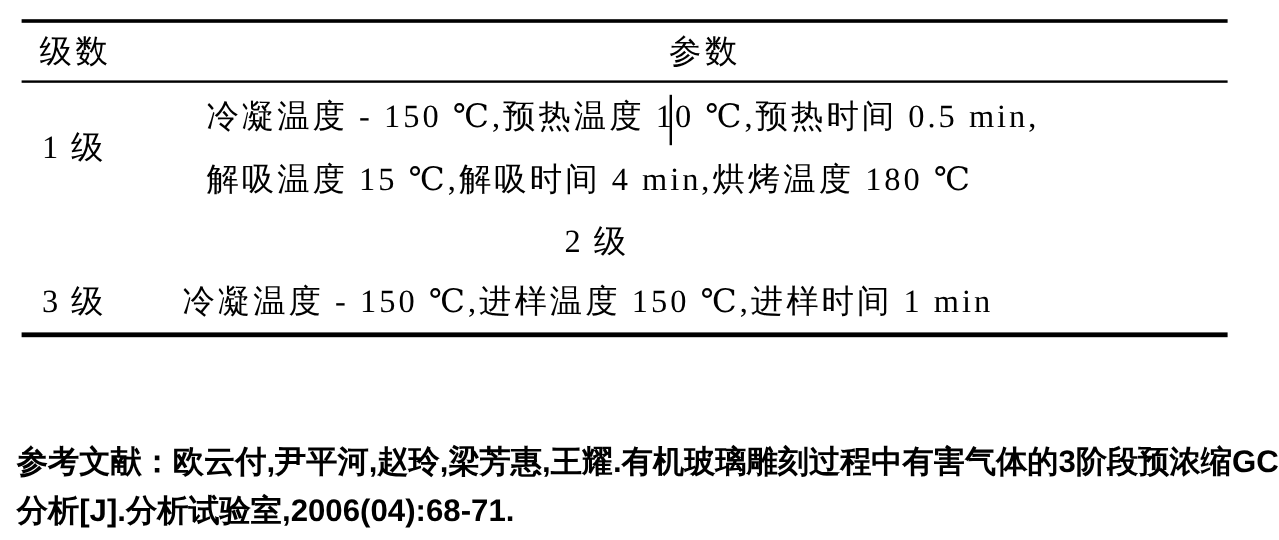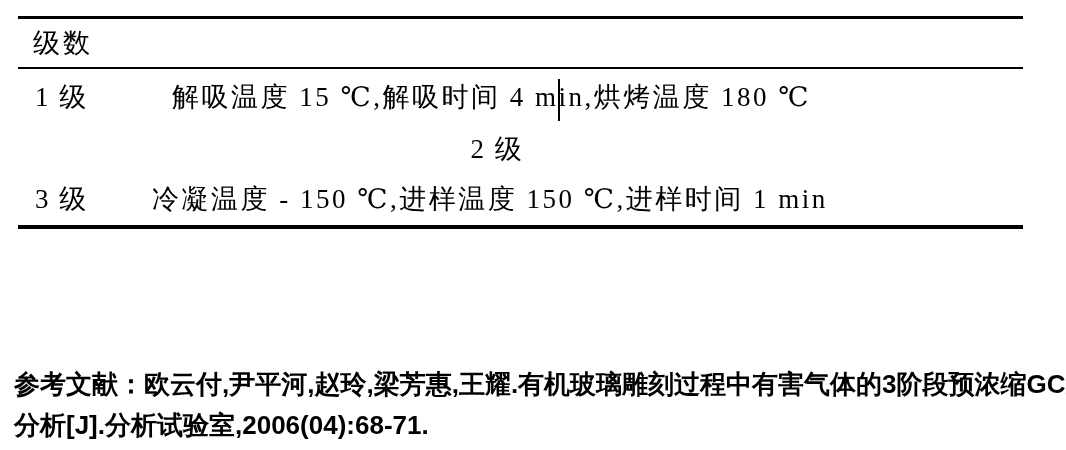--- a/index.html
+++ b/index.html
@@ -85,25 +85,27 @@
 </style>
 </head>
 <body>
 
 <div class="page">
 
   <div class="table">
 
     <div class="thead">
       <div class="col-level">级数</div>
+      <div class="col-params">参数</div>
     </div>
 
     <div class="trow r1">
       <div class="level-cell">1 级</div>
       <div class="params-cell">
+        <div class="params-line">冷凝温度 - 150 ℃,预热温度 10 ℃,预热时间 0.5 min,</div>
         <div class="params-line">解吸温度 15 ℃,解吸时间 4 min,烘烤温度 180 ℃</div>
       </div>
     </div>
 
     <div class="trow r2">
       <div class="level-cell">2 级</div>
     </div>
 
     <div class="trow r3">
       <div class="level-cell">3 级</div>

